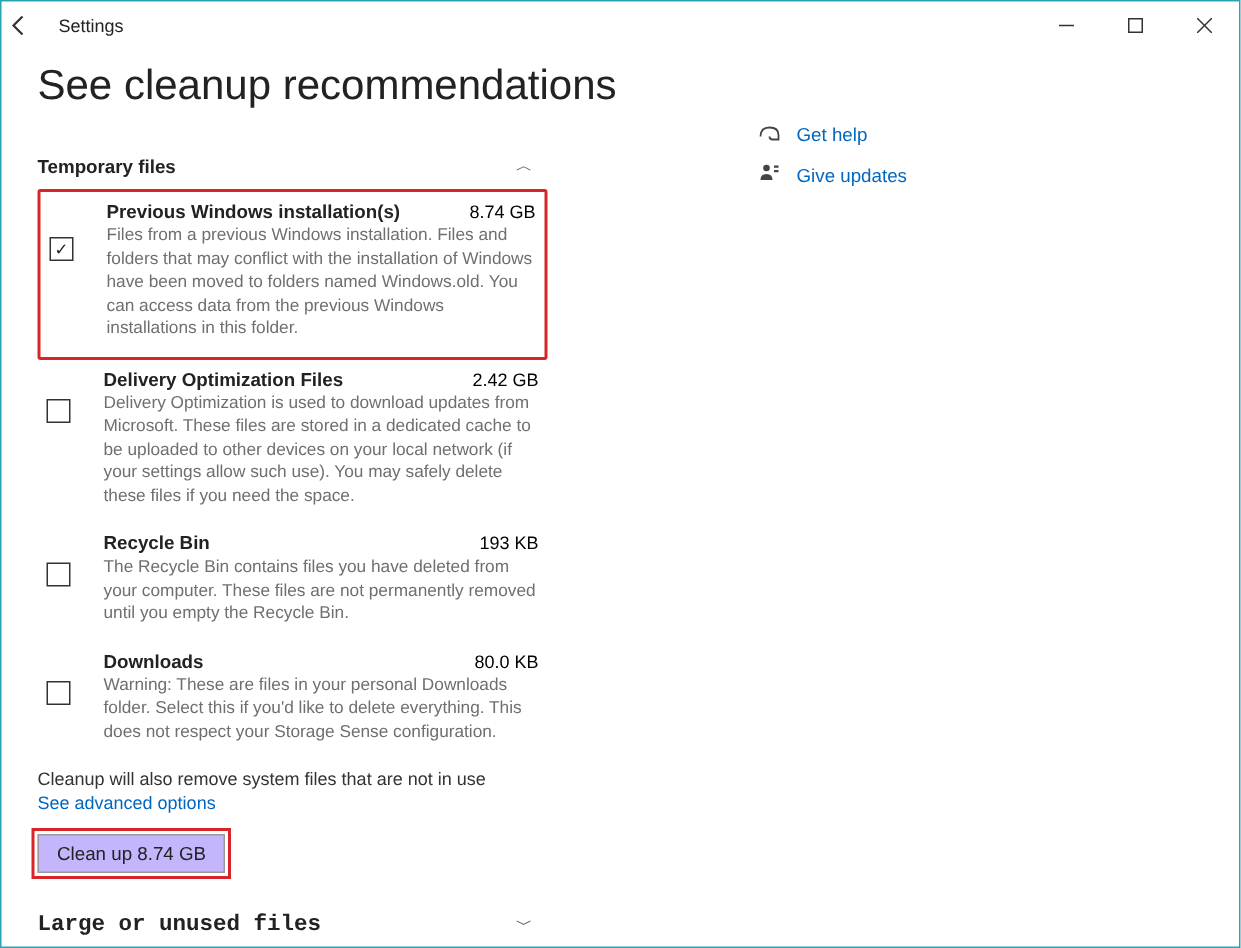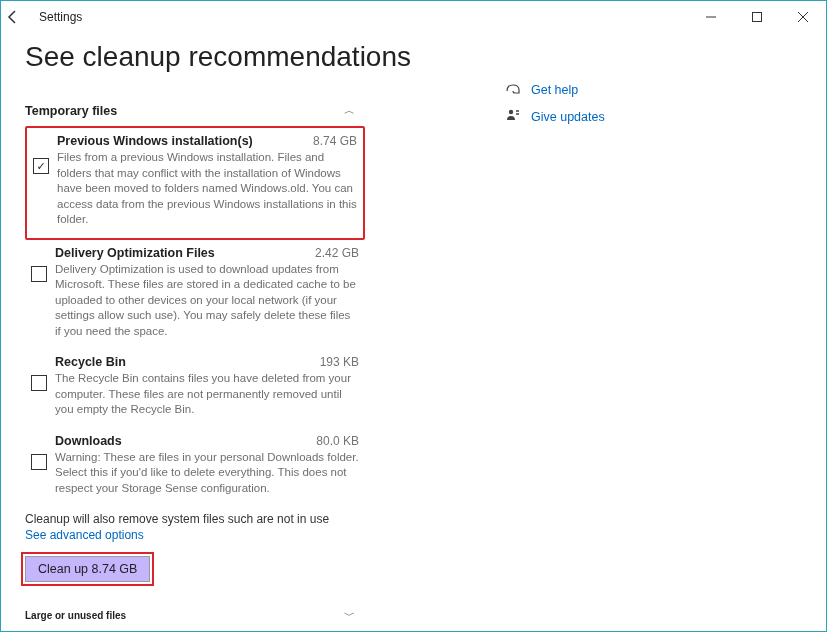--- a/index.html
+++ b/index.html
@@ -74,21 +74,21 @@
   }
   .section-header .label { font-weight: 600; font-size: 12.5px; }
   .chev { font-size: 11px; color: #555; }
   .items {
     margin-top: -2px;
   }
   .item {
     display: flex;
     align-items: flex-start;
     padding: 6px 6px 10px 6px;
-    gap: 8px;
+    gap: 22px;
     width: 340px;
   }
   .item.highlighted {
     border: 2px solid #d9252a;
     border-radius: 2px;
   }
   .cb {
     width: 16px; height: 16px;
     border: 1.5px solid #333;
     margin-top: 20px;
@@ -101,21 +101,21 @@
   .cb.unchecked {}
   .cb.checked::after { content: "✓"; }
   .item.highlighted .cb { margin-top: 24px; }
   .item-body { flex: 1; }
   .item-head {
     display: flex;
     justify-content: space-between;
     align-items: baseline;
   }
   .item-title { font-weight: 600; font-size: 12.5px; }
-  .item-size { font-size: 12px; color: #737373; margin-left: 8px; white-space: nowrap; }
+  .item-size { font-size: 12px; color: #000000; margin-left: 8px; white-space: nowrap; }
   .item-desc {
     font-size: 11.5px;
     color: #6f6f6f;
     margin-top: 2px;
     line-height: 1.35;
   }
   .note {
     font-size: 12px;
     color: #333;
     margin-top: 6px;
@@ -153,21 +153,21 @@
   .sidelink .icon { width: 16px; text-align:center; color:#333; }
   
   .collapsed {
     display: flex;
     align-items: center;
     justify-content: space-between;
     padding: 10px 0;
     cursor: pointer;
     width: 330px;
   }
-  .collapsed .label { font-weight: 600; font-size: 10px; }
+  .collapsed .label { font-weight: 600; font-size: 15px; font-family: Liberation Mono, monospace; }
 </style>
 </head>
 <body>
 
 <div class="titlebar">
   <div class="back">
     <svg width="14" height="14" viewBox="0 0 14 14">
         <path d="M9 1 L3 7 L9 13" stroke="#333" stroke-width="1.5" fill="none"></path>
       </svg>
   </div>
@@ -241,21 +241,21 @@
         <div class="item-body">
           <div class="item-head">
             <span class="item-title">Downloads</span>
             <span class="item-size">80.0 KB</span>
           </div>
           <div class="item-desc">Warning: These are files in your personal Downloads folder. Select this if you'd like to delete everything. This does not respect your Storage Sense configuration.</div>
         </div>
       </div>
     </div>
 
-    <div class="note">Cleanup will also remove system files such are not in use</div>
+    <div class="note">Cleanup will also remove system files that are not in use</div>
     <span class="link">See advanced options</span>
     <br>
     <span class="btn highlighted">Clean up 8.74 GB</span>
 
     
     <div class="collapsed" style="margin-top:16px;">
       <span class="label">Large or unused files</span>
       <span class="chev">﹀</span>
     </div>
     

